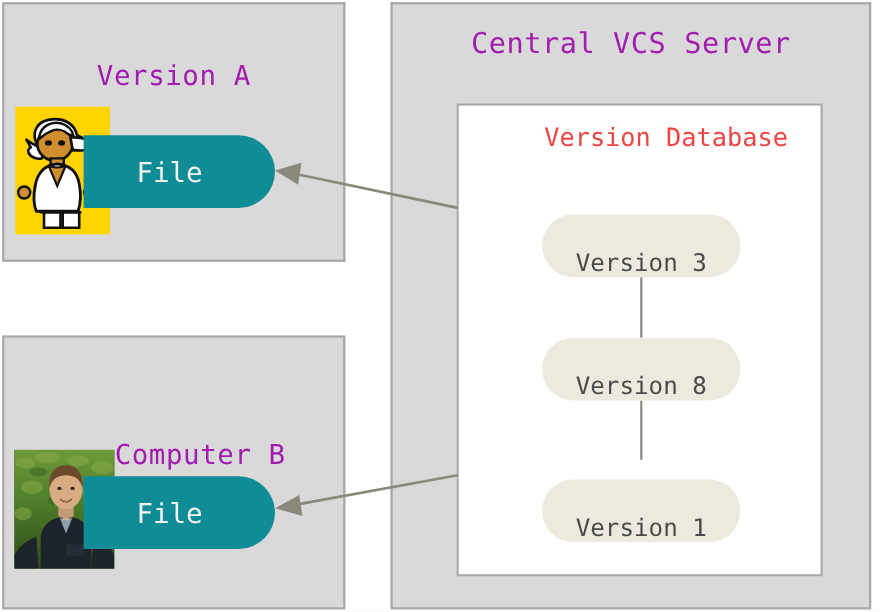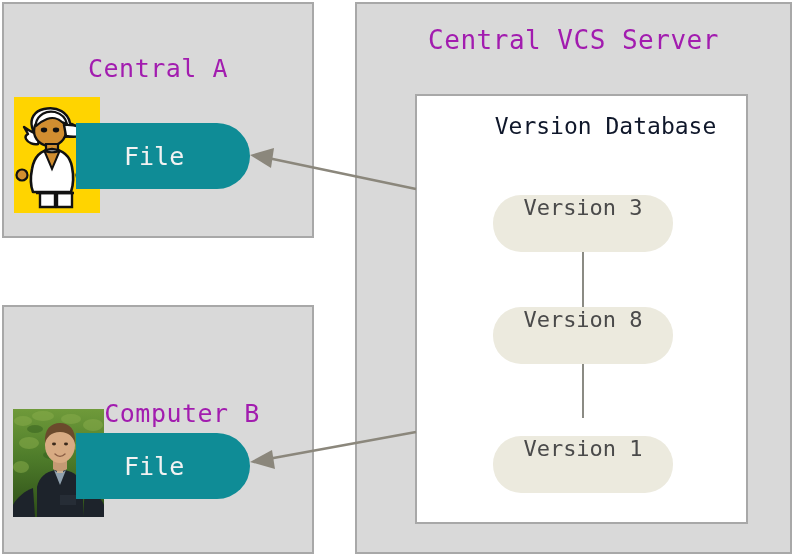--- a/index.html
+++ b/index.html
@@ -53,36 +53,36 @@
     background: #ffffff;
     border: 2px solid #a8a8a8;
     box-sizing: border-box;
   }
   #title-version-database {
     position: absolute;
     left: 0;
     right: 0;
     top: 17px;
     text-align: center;
-    color: #0f172a;
+    color: #ef4444;
     font-size: 23px;
     white-space: nowrap;
     padding-left: 48px;
   }
 
   
   .version-pill {
     position: absolute;
     width: 180px;
     height: 57px;
     left: 76px;
     background: #eceade;
     border-radius: 28px;
     display: flex;
-    align-items: flex-start;
+    align-items: flex-end;
     justify-content: center;
     color: #4a4a4a;
     font-size: 22px;
     box-sizing: border-box;
   }
   #version-pill-3 { top: 99px; }
   #version-pill-2 { top: 211px; }
   #version-pill-1 { top: 322px; margin-top: 18px; }
 
   .version-connector {
@@ -142,21 +142,21 @@
     height: 556px;
     pointer-events: none;
   }
 </style>
 </head>
 <body>
 
 <div id="canvas">
 
   <div class="panel" id="panel-computer-a"></div>
-  <div class="panel-title" id="title-computer-a" style="left:2px; width:312px;">Central A</div>
+  <div class="panel-title" id="title-computer-a" style="left:2px; width:312px;">Version A</div>
 
   <div id="avatar-user-a">
     <svg viewBox="0 0 86 116" width="86" height="116">
 
       <path d="M30 12 C20 14 16 22 18 30 L20 36 C14 33 10 30 10 30 L14 37 C12 38 11 40 12 42
                C14 46 20 48 24 47 L25 44 L50 40 L76 36 L56 26 C54 16 44 9 30 12 Z" fill="#ffffff" stroke="#111111" stroke-width="2.4" stroke-linejoin="round"></path>
 
       <ellipse cx="36" cy="34" rx="16" ry="15" fill="#d18e30" stroke="#111111" stroke-width="2.4"></ellipse>
 
       <path d="M22 26 C24 18 32 13 41 15 C48 17 52 22 53 27 L48 25 C44 21 38 20 33 22 C28 24 25 26 22 29 Z" fill="#ffffff" stroke="#111111" stroke-width="2.2" stroke-linejoin="round"></path>

